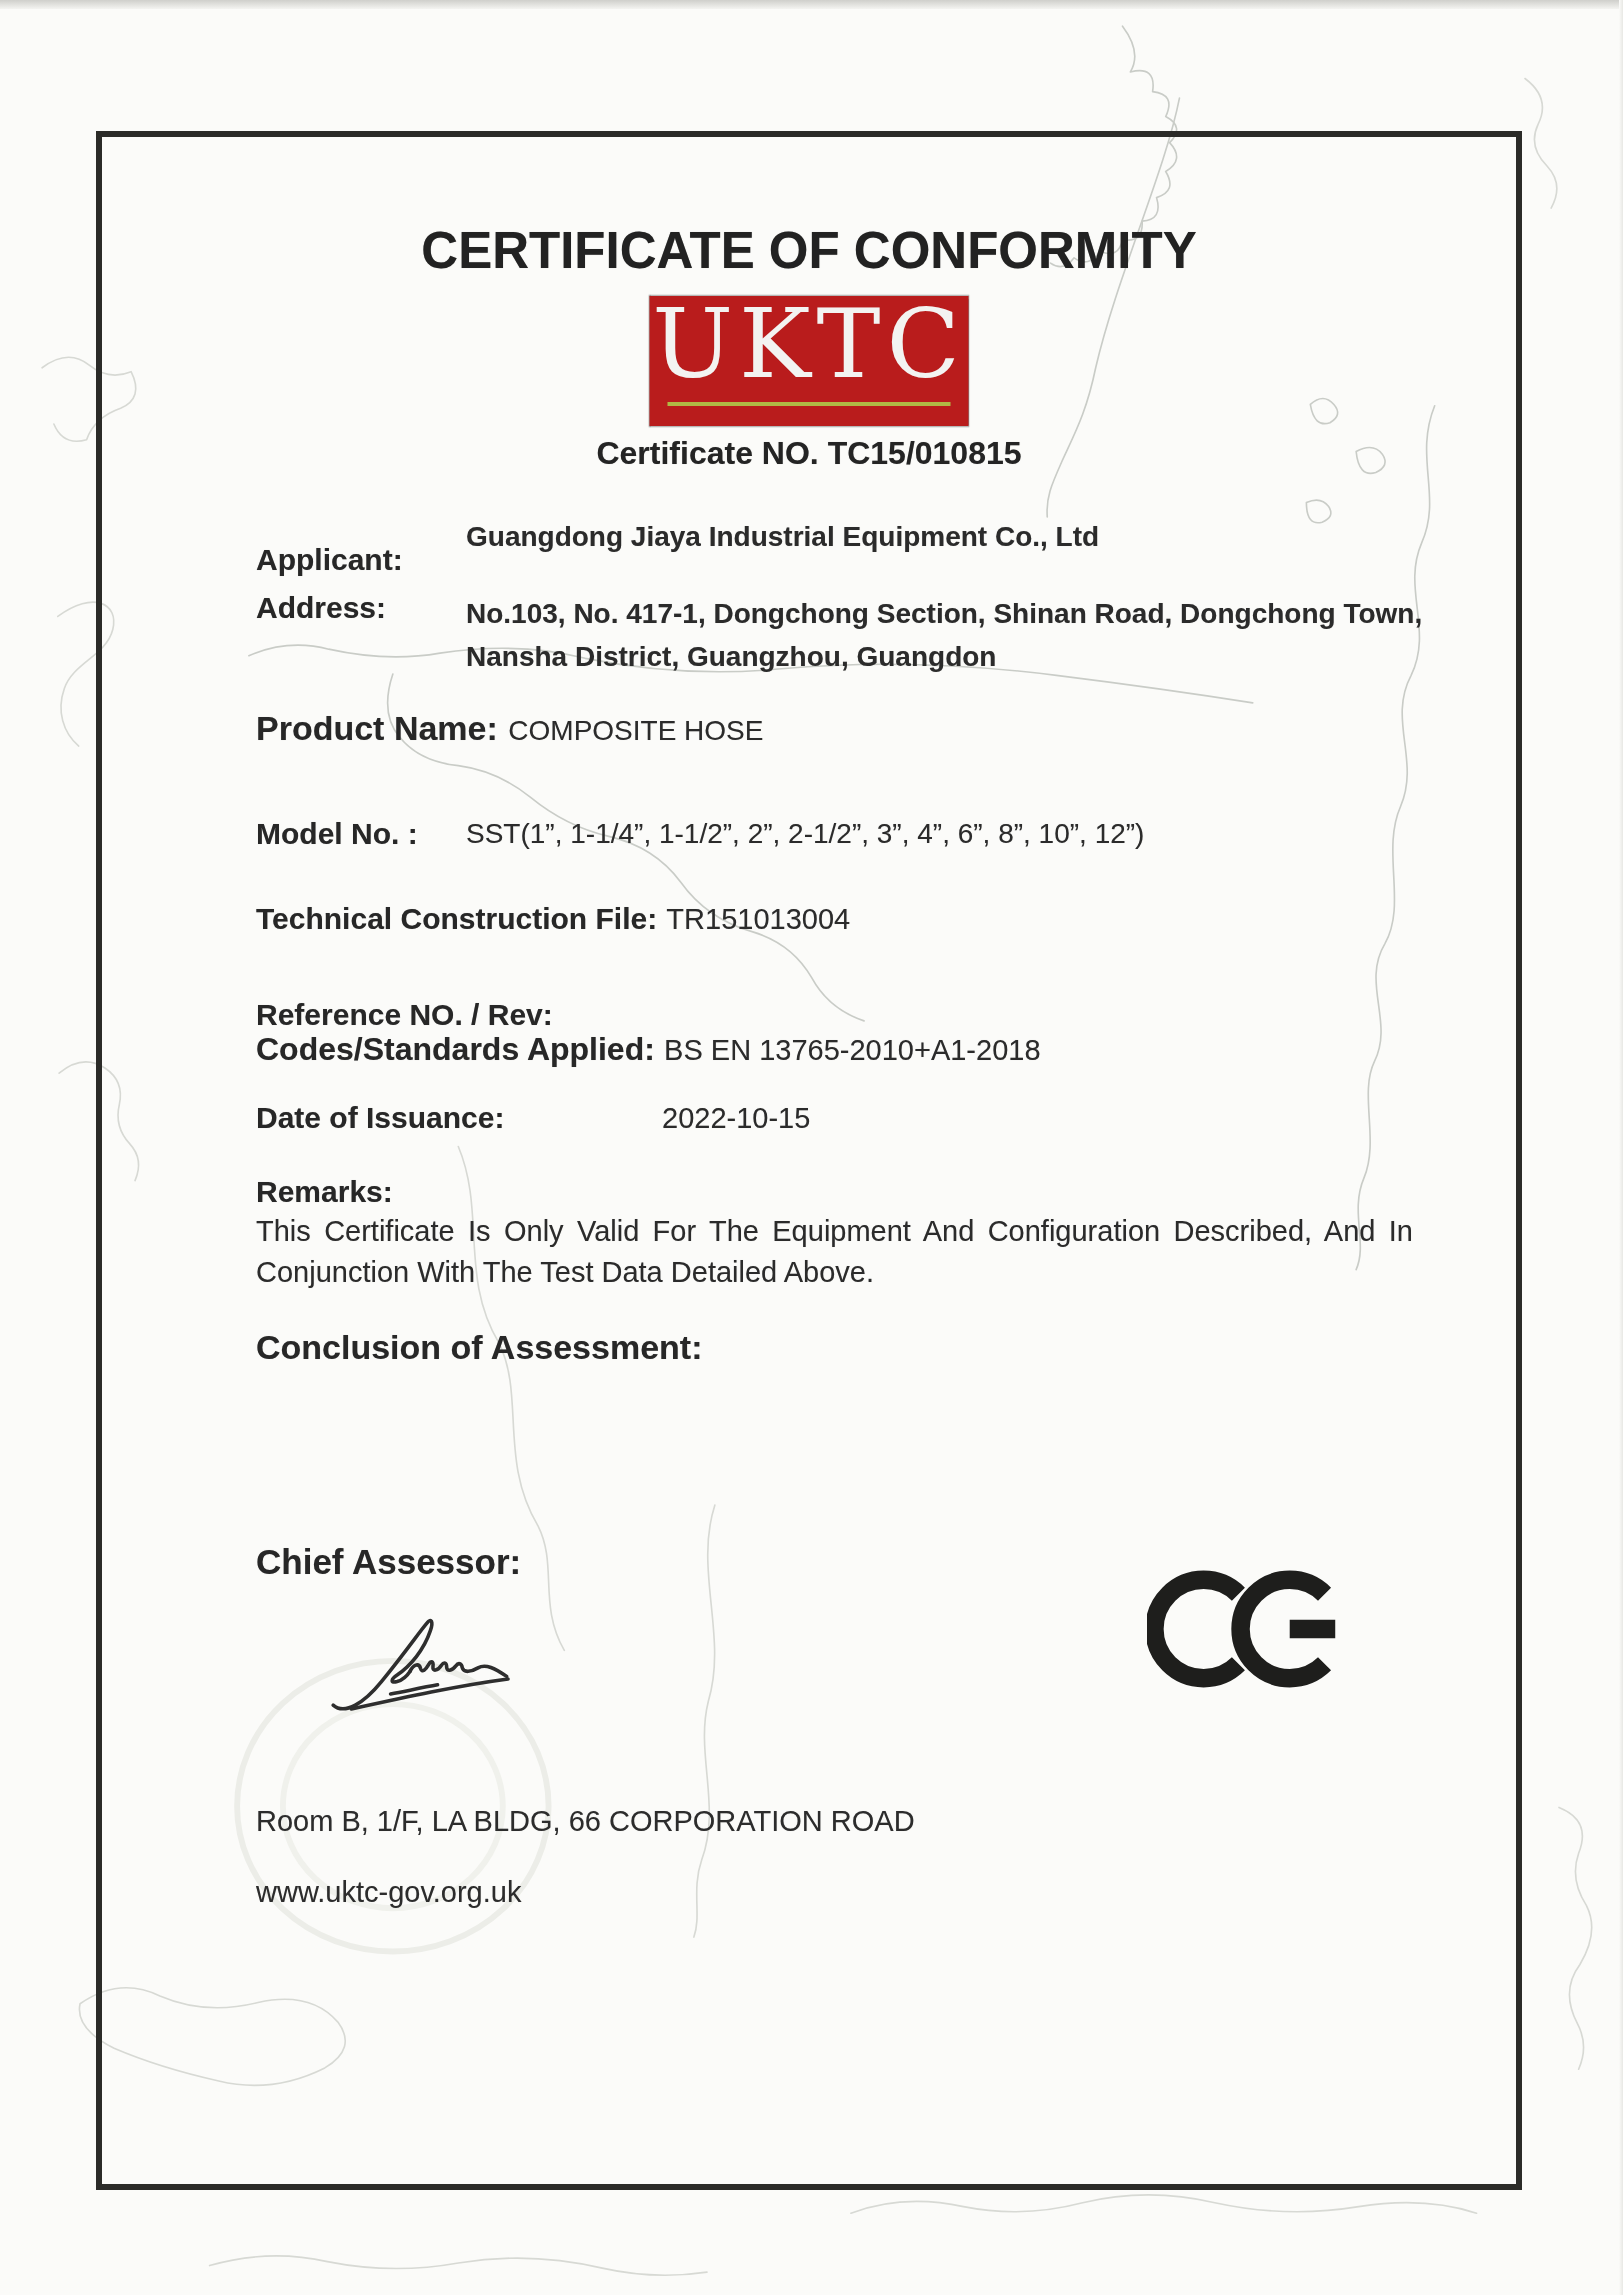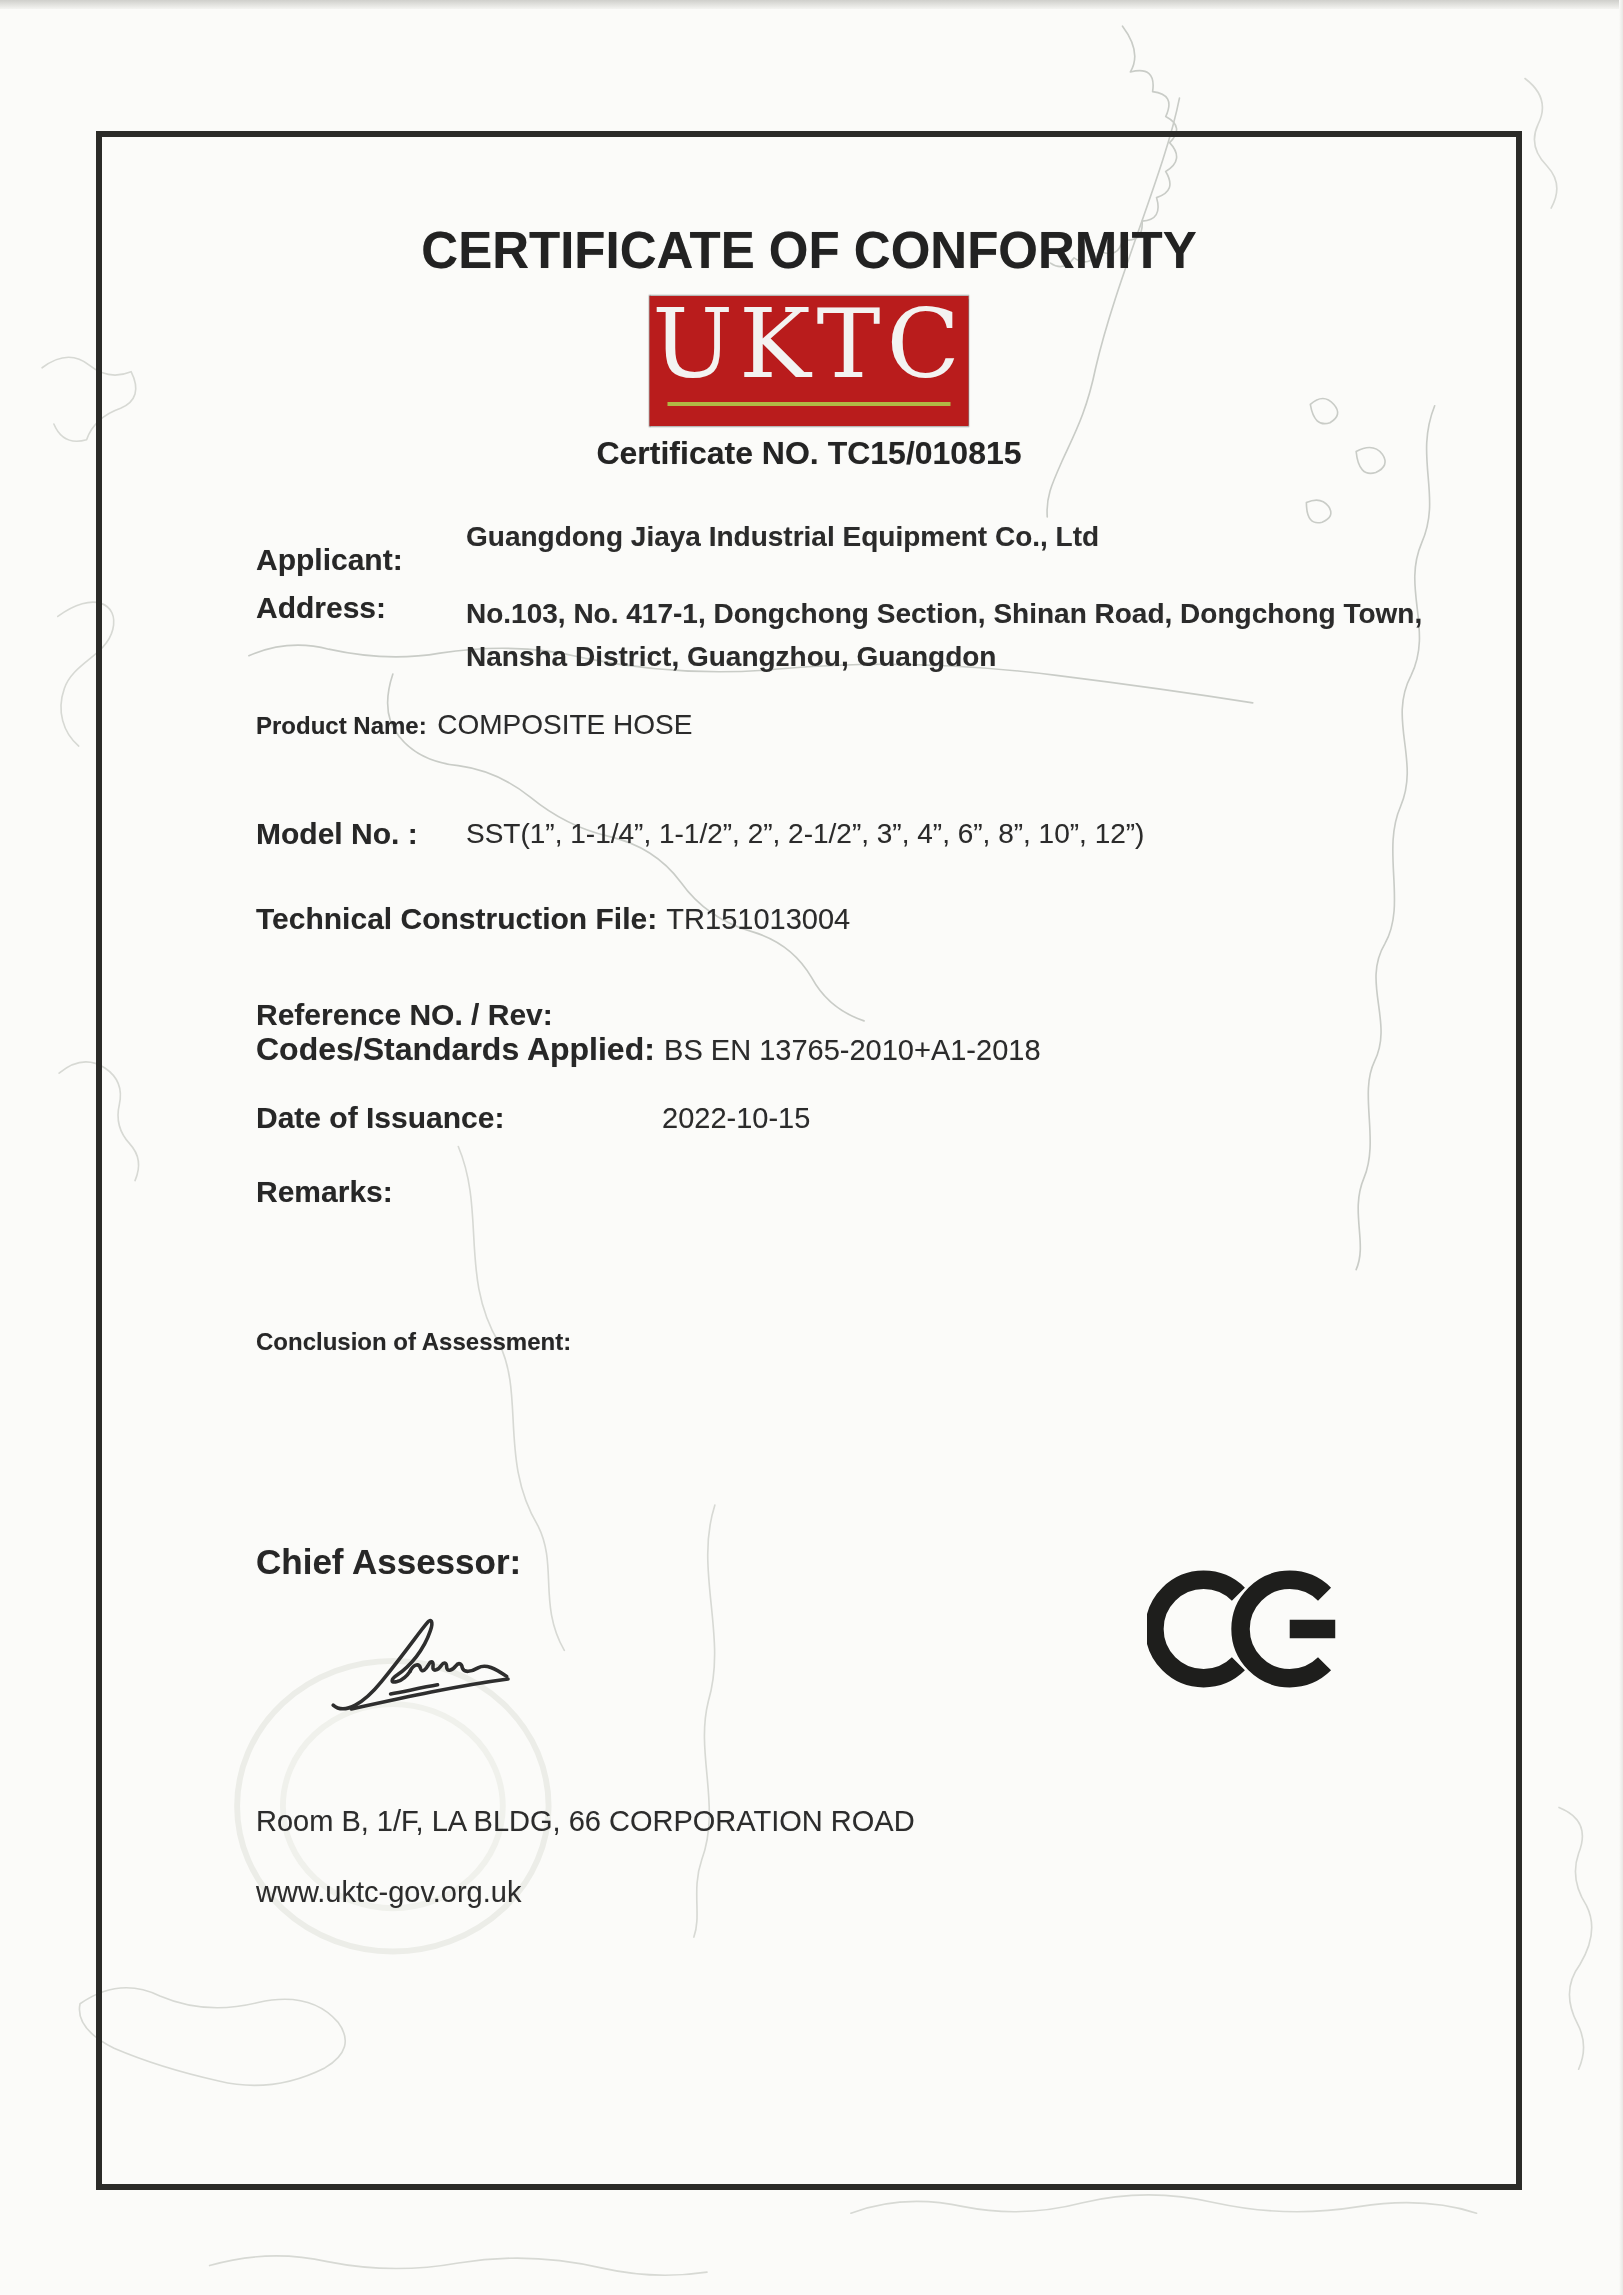--- a/index.html
+++ b/index.html
@@ -43,21 +43,21 @@
   .logo-underline{
     position:absolute;left:17.7px;right:17.7px;bottom:20px;height:3.9px;background:#b1b844;
   }
   .cert-no{
     position:absolute;top:298px;left:0;right:0;text-align:center;
     font-size:32px;font-weight:700;color:#242424;
     text-shadow:0 0 0.7px rgba(30,30,30,.35);
   }
   .lbl{font-weight:700;color:#272727;text-shadow:0 0 0.7px rgba(30,30,30,.3);}
   .val{color:#2b2b2b;text-shadow:0 0 0.7px rgba(30,30,30,.25);}
-  .fs46{font-size:30px;} .fs48{font-size:24px;} .fs49{font-size:32px;}
+  .fs46{font-size:30px;} .fs48{font-size:34px;} .fs49{font-size:32px;}
   .fs44{font-size:29px;} .fs43{font-size:28px;} .fs54{font-size:35px;}
   .r-app-l{left:154px;top:382px;margin-top:24px;}
   .r-app-v{left:364px;top:384px;font-weight:700;}
   .r-addr-l{left:154px;top:454px;}
   .r-addr-v{left:364px;top:455px;width:962px;font-weight:700;line-height:43px;}
   .r-prod{left:154px;top:572px;}
   .r-prod .val{font-weight:400;margin-left:10.5px;}
   .r-model-l{left:154px;top:680px;}
   .r-model-v{left:364px;top:681px;}
   .r-tcf{left:154px;top:765px;}
@@ -145,20 +145,21 @@
     <span class="abs lbl fs46 r-ref">Reference NO. / Rev:</span>
 
     <div class="abs r-codes">
       <span class="lbl fs49">Codes/Standards Applied:</span><span class="val fs44">BS EN 13765-2010+A1-2018</span>
     </div>
 
     <span class="abs lbl fs46 r-date-l">Date of Issuance:</span>
     <span class="abs val fs44 r-date-v">2022-10-15</span>
 
     <span class="abs lbl fs46 r-remarks-h">Remarks:</span>
+    <div class="abs val r-remarks-b">This Certificate Is Only Valid For The Equipment And Configuration Described, And In Conjunction With The Test Data Detailed Above.</div>
 
     <span class="abs lbl fs48 r-concl-h">Conclusion of Assessment:</span>
 
     <span class="abs lbl fs54 r-chief">Chief Assessor:</span>
 
     <svg class="abs sig-box" width="223" height="137" viewBox="0 0 340 210" fill="none">
       <g stroke="#2e2e2e" stroke-width="5.5" stroke-linecap="round" stroke-linejoin="round">
         <path d="M30,158 C48,174 78,154 104,122 C140,78 162,46 174,32 C180,24 184,30 179,44 C169,74 148,98 128,112 C119,118 117,125 128,122 C138,119 144,112 148,106"></path>
         <path d="M148,106 C154,94 162,94 164,102 C166,109 172,104 177,95 C180,89 184,91 183,99 C182,107 190,106 196,97 C200,91 204,93 204,100 C204,107 212,106 218,98 C222,92 227,94 228,101 C230,109 242,107 252,101 C264,94 278,102 296,114"></path>
         <path d="M58,164 C140,146 222,128 298,118"></path>

